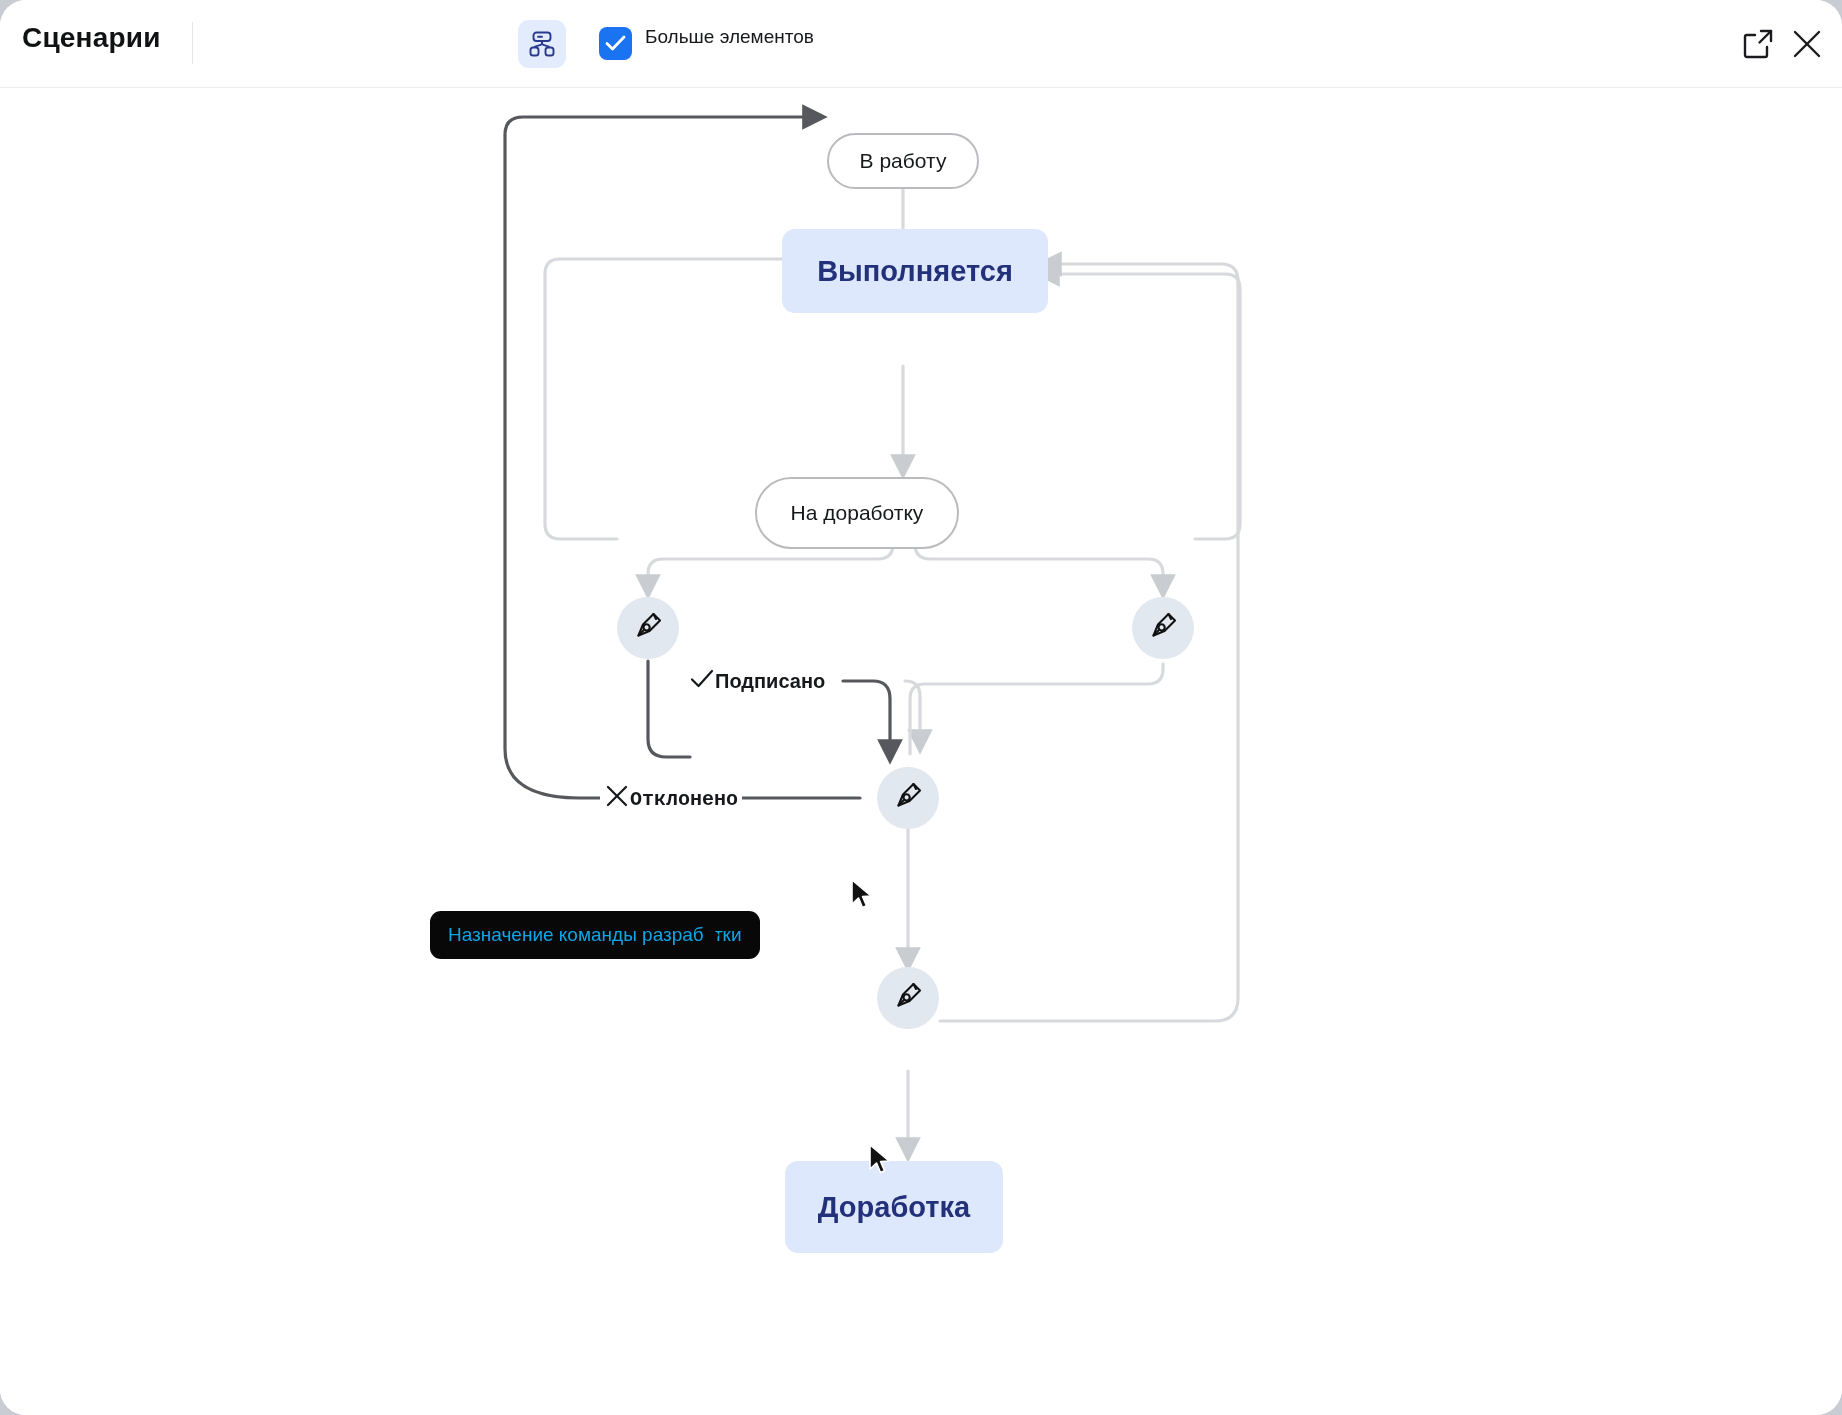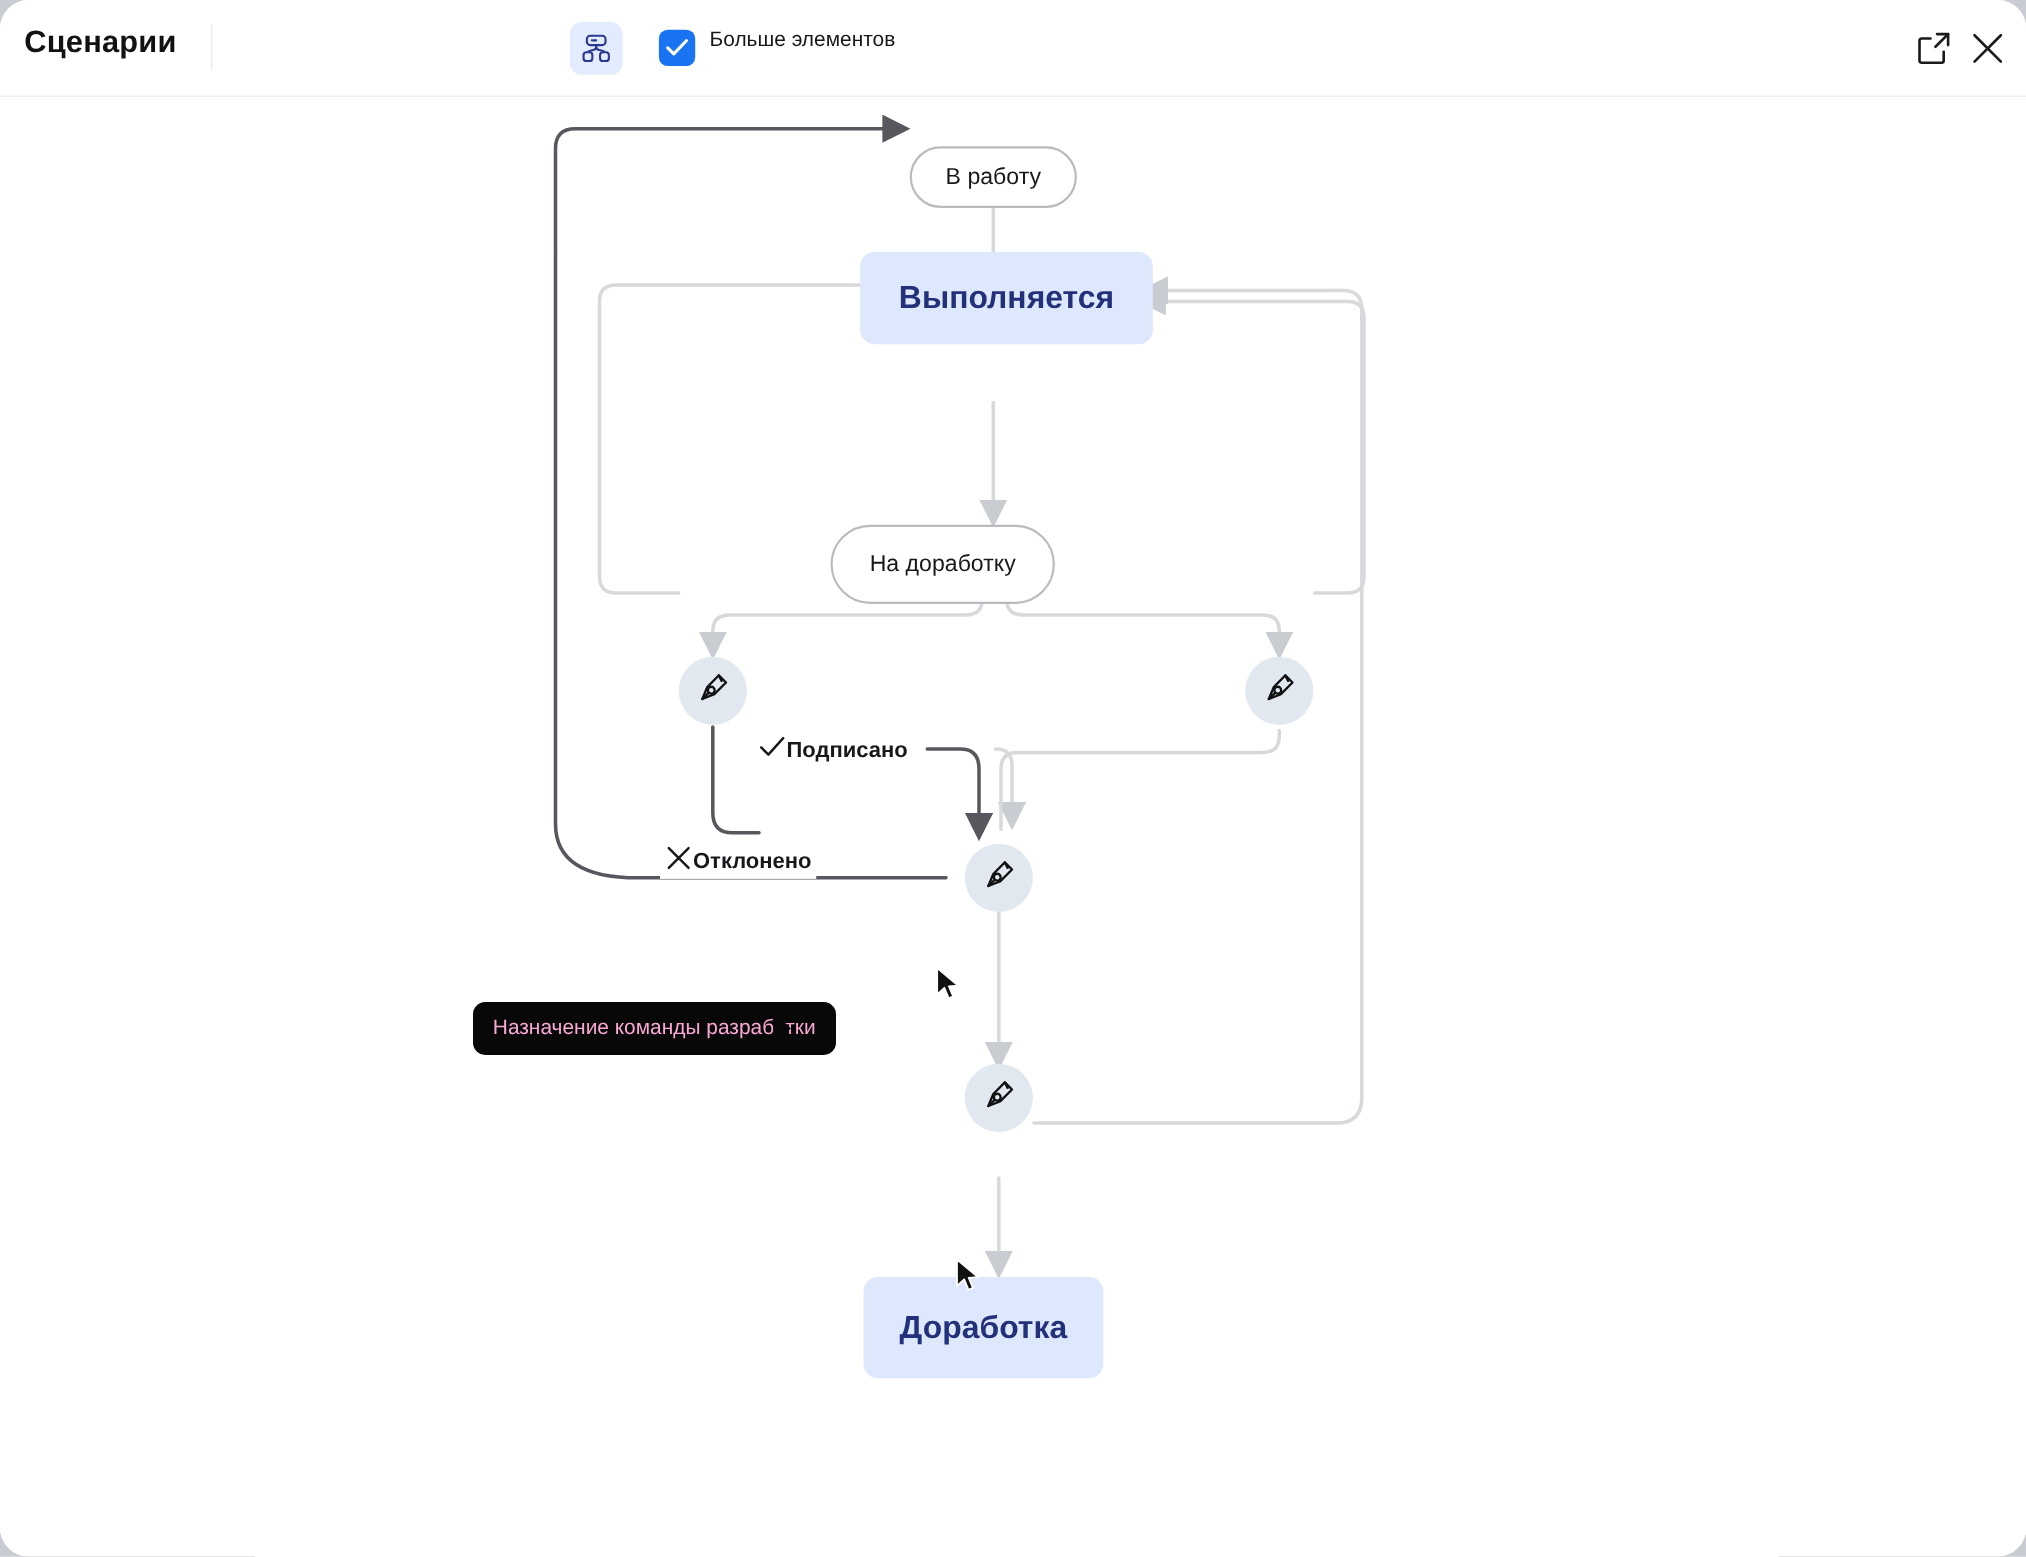--- a/index.html
+++ b/index.html
@@ -161,21 +161,21 @@
     position: absolute;
     left: 430px; top: 822px;
     height: 48px;
     background: #080808;
     border-radius: 11px;
     display: flex;
     align-items: center;
     padding: 0 18px;
     box-sizing: border-box;
     font-size: 19px;
-    color: #f9a8d4;
+    color: #0ea5e9;
     white-space: nowrap;
   }
   #tooltip-arrow {
     position: absolute;
     left: 703px; top: 831px;
     width: 0; height: 0;
     border-top: 15px solid transparent;
     border-bottom: 15px solid transparent;
     border-left: 16px solid #080808;
   }
@@ -340,21 +340,21 @@
 
     <div class="edge-label" style="left:685px; top:577px;">
       <span>
         <svg width="26" height="26" viewBox="0 0 26 26">
           <path d="M3 13.5 L9.5 20 L23 5" fill="none" stroke="#16181c" stroke-width="2.2" stroke-linecap="round" stroke-linejoin="round"></path>
         </svg>
       </span>
       <span>Подписано</span>
     </div>
 
-    <div class="edge-label" style="left:600px; top:678px;">
+    <div class="edge-label" style="left:600px; top:694px;font-family:Liberation Mono, monospace;">
       <span>
         <svg width="26" height="26" viewBox="0 0 26 26">
           <line x1="4" y1="4" x2="22" y2="22" stroke="#16181c" stroke-width="2.2" stroke-linecap="round"></line>
           <line x1="22" y1="4" x2="4" y2="22" stroke="#16181c" stroke-width="2.2" stroke-linecap="round"></line>
         </svg>
       </span>
       <span>Отклонено</span>
     </div>
 
     <div id="tooltip">

